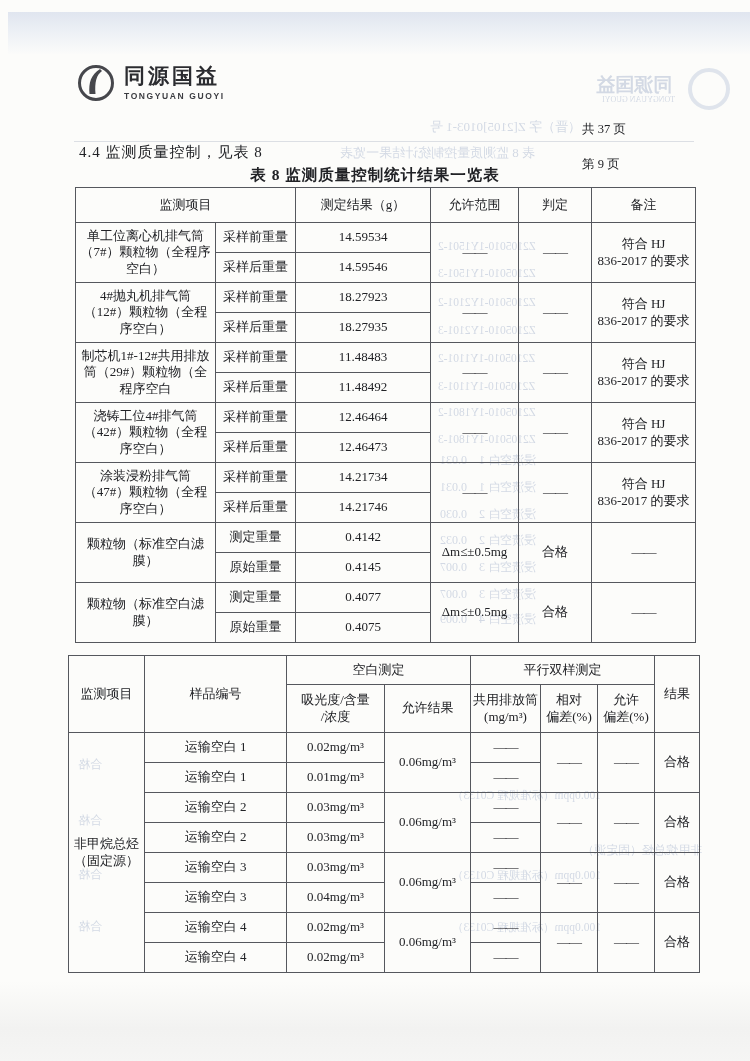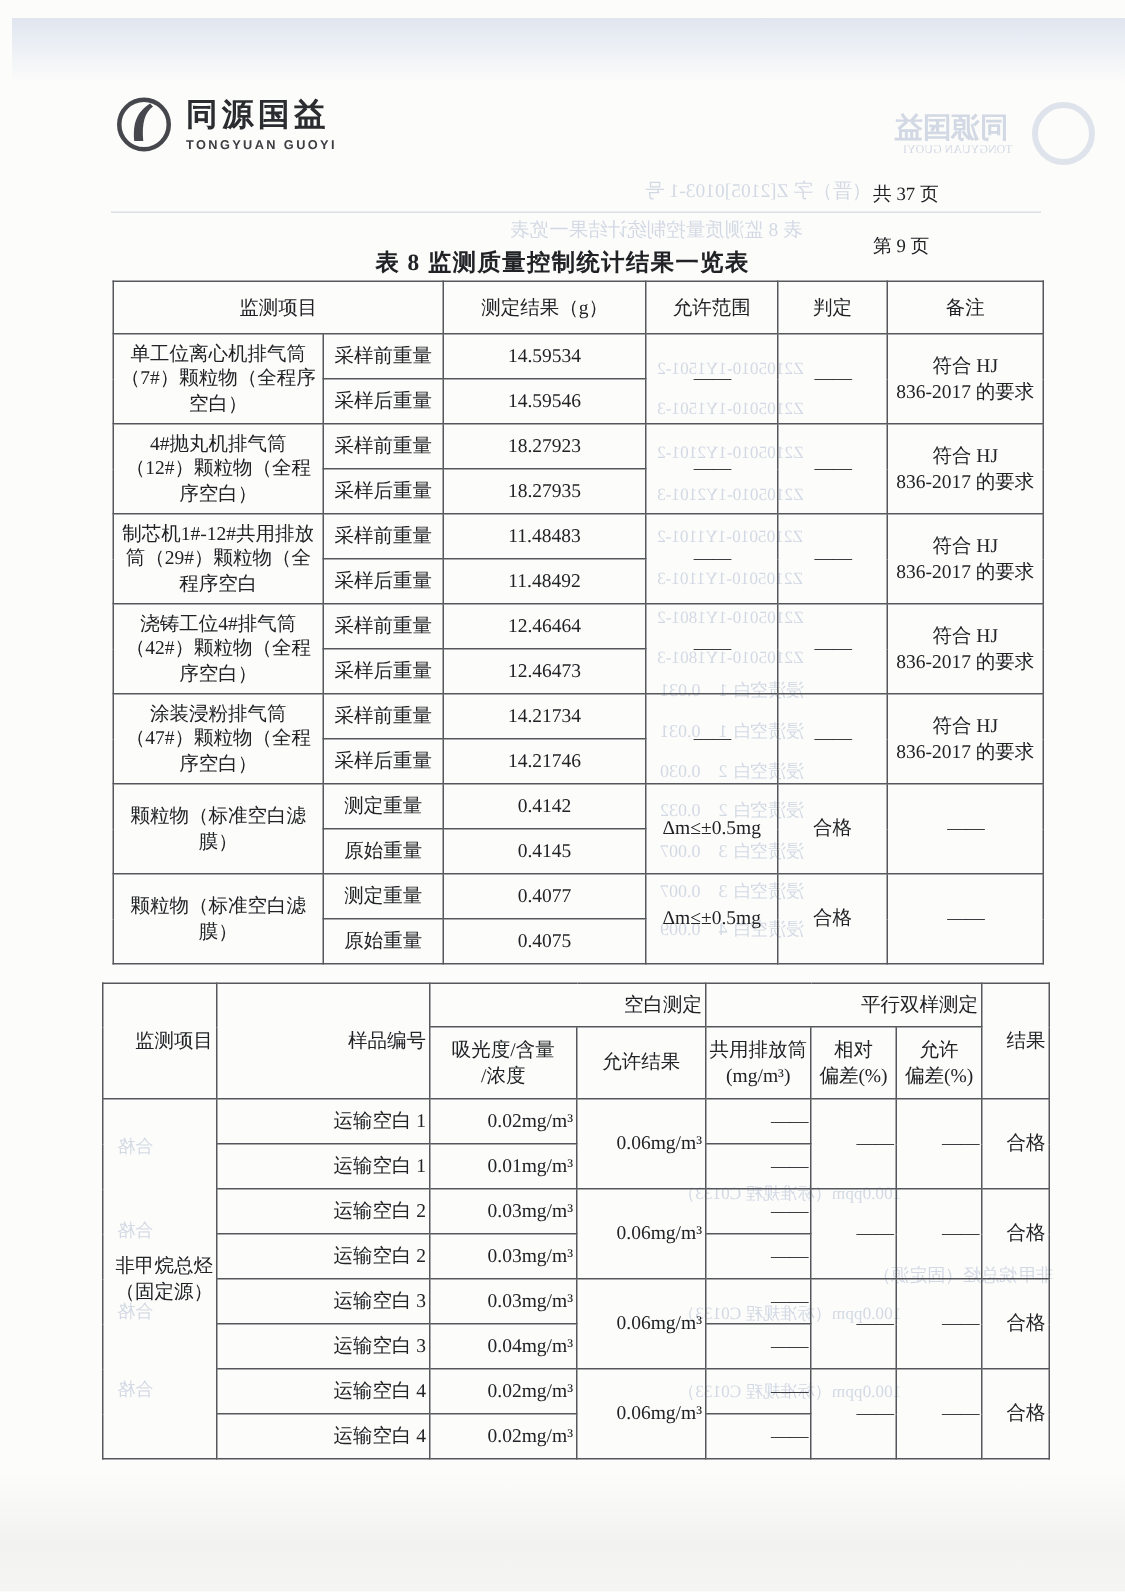--- a/index.html
+++ b/index.html
@@ -23,23 +23,23 @@
   .header-rule{position:absolute;left:74px;top:141px;width:620px;height:1px;background:#cfd3da;opacity:.7;}
   .section-heading{position:absolute;left:79px;top:143px;font-size:15px;letter-spacing:1px;}
   .tbl-title{position:absolute;left:0;width:750px;text-align:center;font-size:15.5px;font-weight:bold;letter-spacing:1px;}
   table{border-collapse:collapse;table-layout:fixed;position:absolute;background:transparent;}
   td,th{border:1px solid #55575d;text-align:center;vertical-align:middle;
         font-size:13px;font-weight:normal;padding:1px 2px;line-height:1.28;overflow:hidden;}
   .t1{left:75px;top:187px;width:620px;}
   .t1 th{height:32px;}
   .t1 td{height:27px;}
   .t2{left:68px;top:655px;width:631px;}
-  .t2 .hr1 th{height:26px;text-align:right;}
+  .t2 .hr1 th{height:26px;}
   .t2 .hr2 th{height:45px;}
-  .t2 td{height:27px;text-align:right;}
+  .t2 td{height:27px;}
   .dash{letter-spacing:-1px;color:#303136;}
   .val{font-size:13px;}
   .bleed{position:absolute;transform:scaleX(-1);color:#91a2c2;opacity:.38;white-space:nowrap;
         font-size:12px;}
   .bleed-ring{position:absolute;left:688px;top:68px;width:34px;height:34px;border:4px solid #a9b6d2;
         border-radius:50%;opacity:.35;}
 </style>
 </head>
 <body>
 
@@ -87,20 +87,21 @@
       <div class="logo-en">TONGYUAN GUOYI</div>
     </div>
   </div>
 
 
   <div class="page-info">
     <span>共 37 页</span>
     <span>第 9 页</span>
   </div>
   <div class="header-rule"></div>
+  <div class="section-heading">4.4 监测质量控制，见表 8</div>
 
   <div class="tbl-title" style="top:165px;">表 8 监测质量控制统计结果一览表</div>
 
   <table class="t1">
     <colgroup>
         <col style="width:140px">
         <col style="width:80px">
         <col style="width:135px">
         <col style="width:88px">
         <col style="width:73px">

